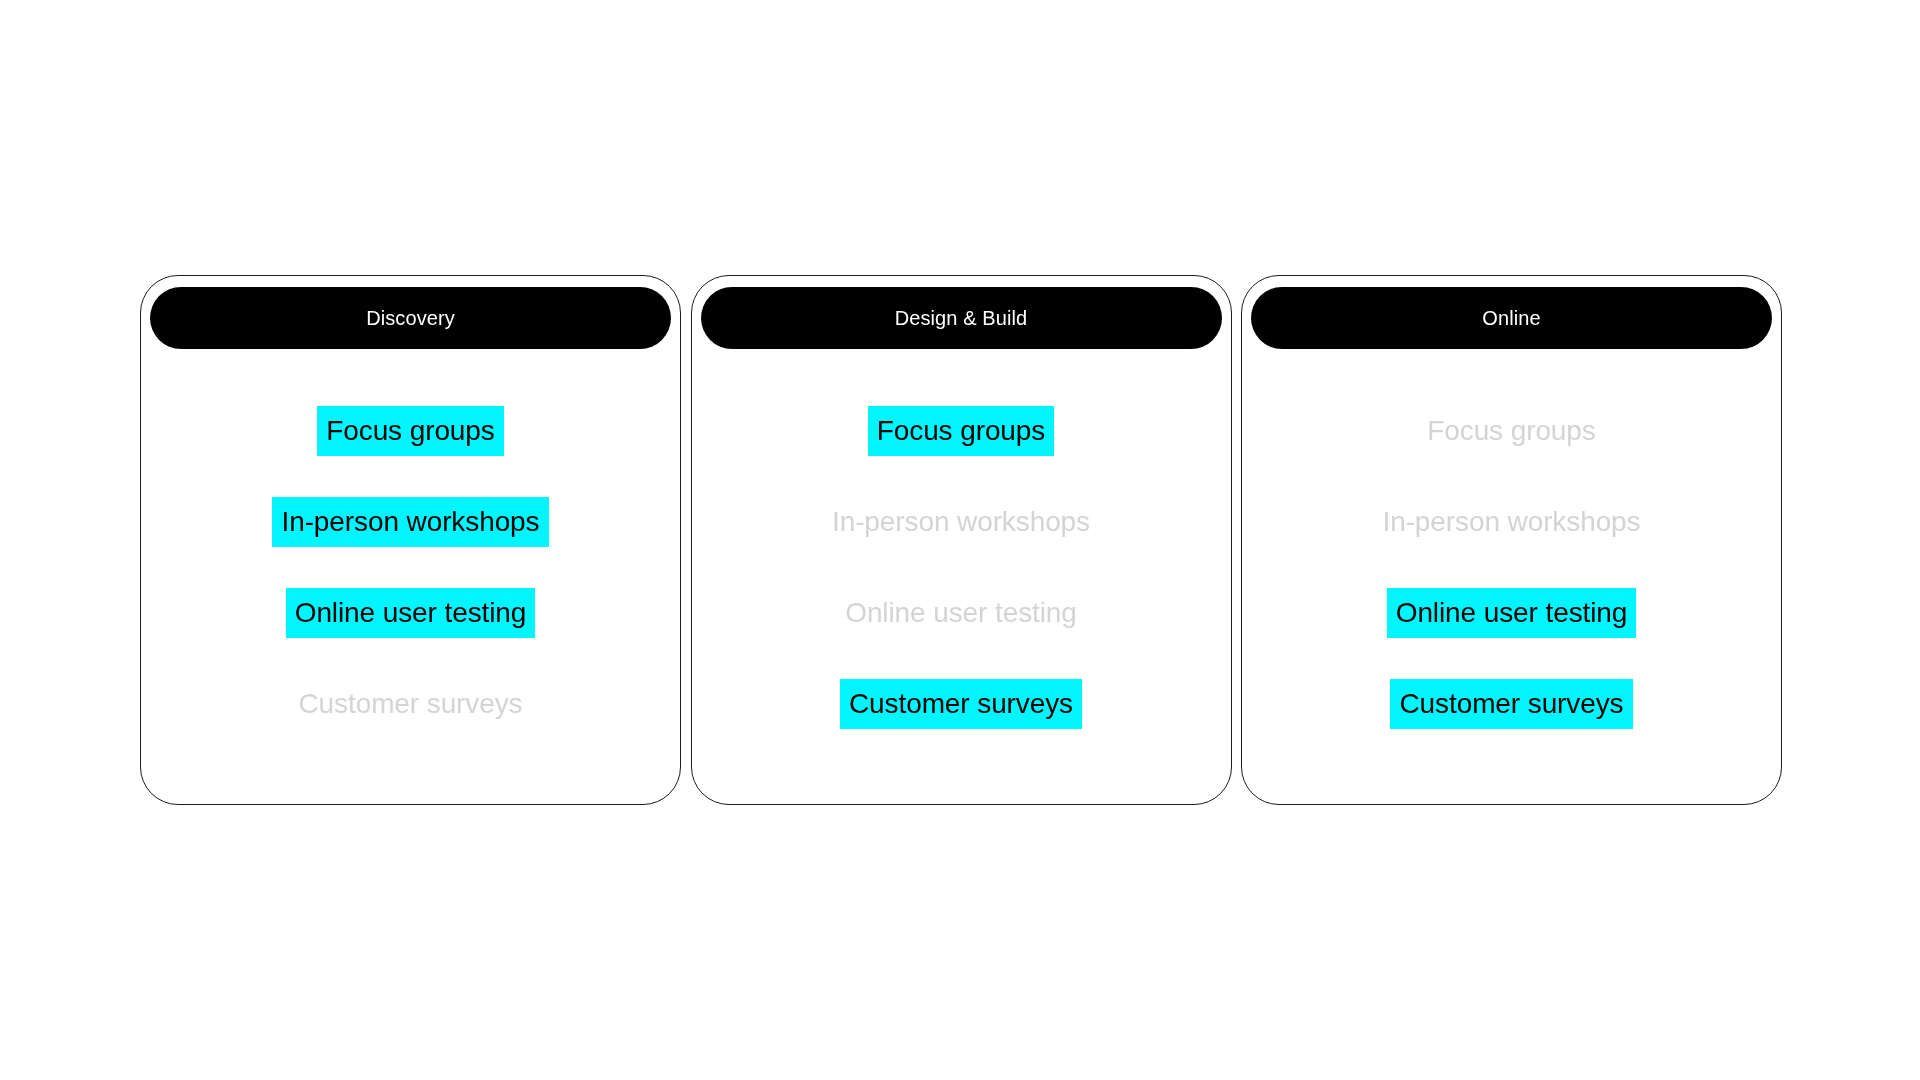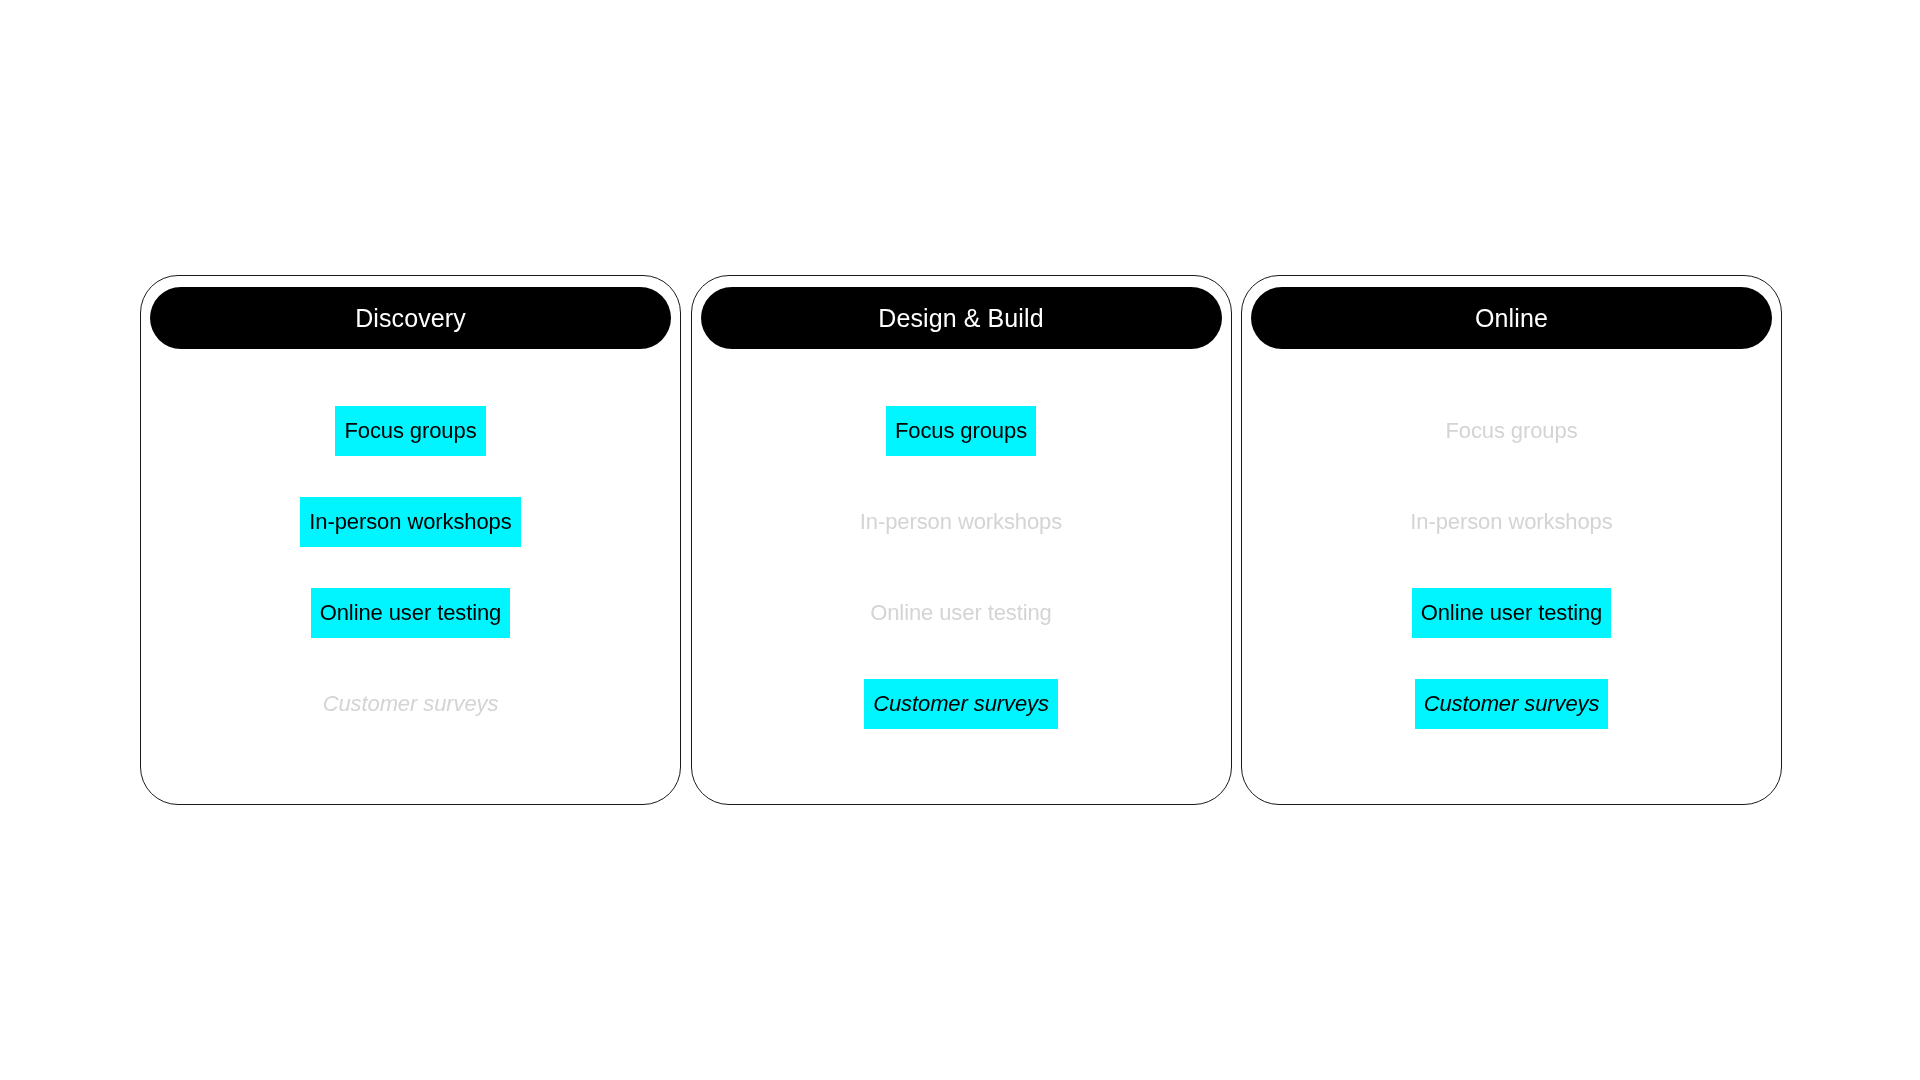--- a/index.html
+++ b/index.html
@@ -58,21 +58,21 @@
     height: 62px;
     background: #000000;
     border-radius: 31px;
     display: flex;
     align-items: center;
     justify-content: center;
   }
 
   .card-header-title {
     color: #ffffff;
-    font-size: 25px;
+    font-size: 20px;
     font-weight: 400;
     letter-spacing: 0.1px;
     line-height: 1;
     white-space: nowrap;
   }
 
   
   .card-items {
     position: absolute;
     left: 0;
@@ -87,25 +87,24 @@
     height: 50px;
     margin-bottom: 41px;
     display: flex;
     align-items: center;
     justify-content: center;
     padding: 0 9px;
     box-sizing: border-box;
   }
   .card-item:last-child {
     margin-bottom: 0;
-    font-style: italic;
   }
 
   .card-item-label {
-    font-size: 22px;
+    font-size: 28px;
     font-weight: 400;
     line-height: 1;
     white-space: nowrap;
     letter-spacing: -0.1px;
   }
 
   .card-item.is-active {
     background: #00f5ff;
   }
   .card-item.is-active .card-item-label {

